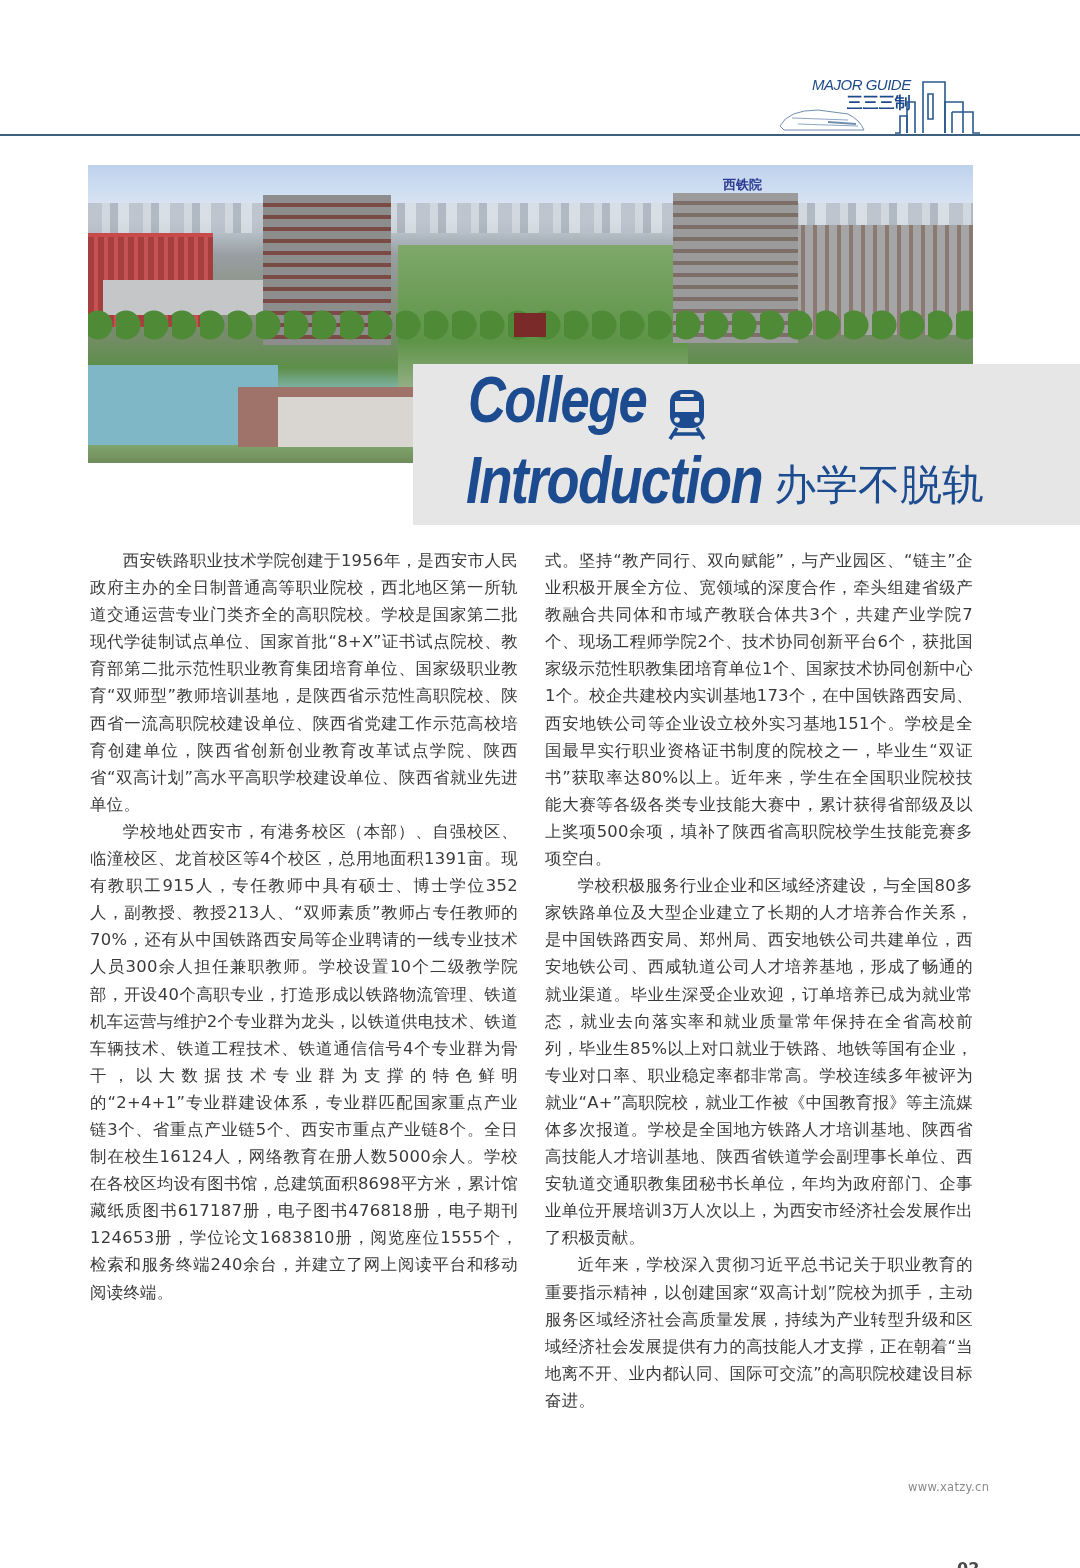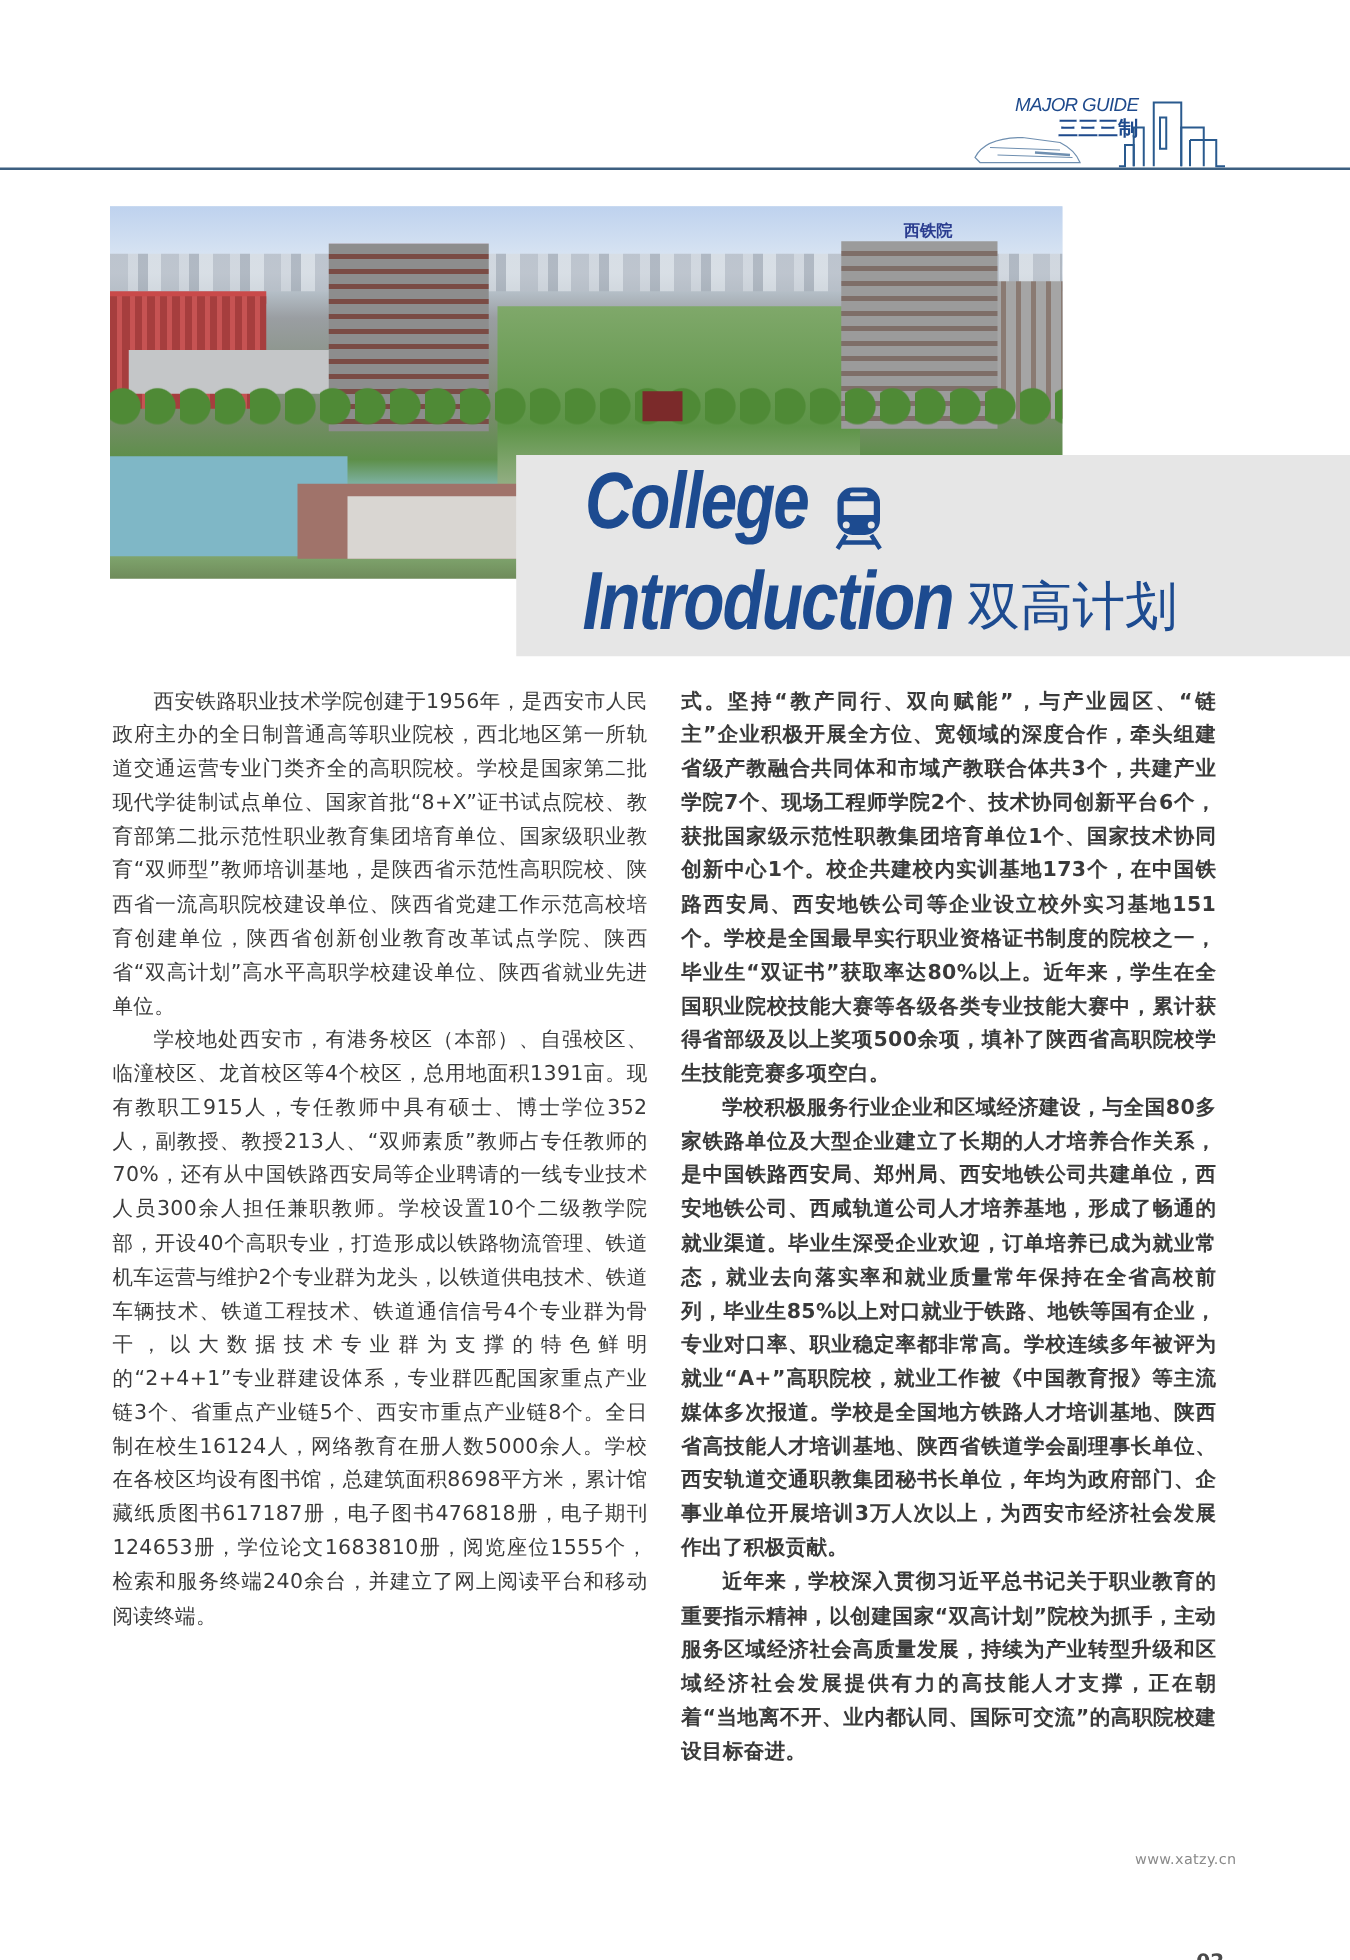--- a/index.html
+++ b/index.html
@@ -4,21 +4,21 @@
 <style>
   html, body { margin:0; padding:0; }
   body { width:1080px; height:1568px; background:#ffffff; position:relative; overflow:hidden; font-family:"DejaVu Sans", sans-serif; }
   .hdr-line { position:absolute; left:0; top:134px; width:1080px; height:2px; background:#3d5f80; }
   .hdr-label { position:absolute; left:812px; top:77px; text-align:right; color:#1e4a8c; line-height:1; }
   .hdr-en { font-family:"Liberation Sans", sans-serif; font-style:italic; font-weight:normal; font-size:15px; letter-spacing:-0.5px; display:block; }
   .hdr-cn { font-size:16px; font-weight:bold; display:block; margin-top:3px; }
   .hdr-city { position:absolute; left:895px; top:74px; }
   .hdr-train { position:absolute; left:778px; top:104px; }
 
-  .photo { position:absolute; left:88px; top:165px; width:762px; height:298px; overflow:hidden; background:linear-gradient(#c9daf0 0%, #dfe8f3 18%, #b8c3cc 22%, #9a9ea2 30%, #7a8b6e 55%, #5d8f49 68%, #8fc3d0 78%, #89b57a 90%, #6f8b5a 100%); }
+  .photo { position:absolute; left:88px; top:165px; width:885px; height:298px; overflow:hidden; background:linear-gradient(#c9daf0 0%, #dfe8f3 18%, #b8c3cc 22%, #9a9ea2 30%, #7a8b6e 55%, #5d8f49 68%, #8fc3d0 78%, #89b57a 90%, #6f8b5a 100%); }
   .sky { position:absolute; left:0; top:0; width:100%; height:48px; background:linear-gradient(#bed2ee,#dde7f3); }
   .skyline { position:absolute; left:0; top:38px; width:100%; height:30px; background:repeating-linear-gradient(90deg,#b8bfc8 0 14px,#cfd5dc 14px 22px,#a9b1bb 22px 30px,#d7dde3 30px 41px); opacity:.85; }
   .bld { position:absolute; }
   .bld.gray1 { left:175px; top:30px; width:128px; height:150px; background:repeating-linear-gradient(#8d8d8d 0 8px,#7a4b44 8px 12px); }
   .bld.red1 { left:0; top:72px; width:125px; height:90px; background:repeating-linear-gradient(90deg,#a63e3e 0 6px,#c65353 6px 10px); }
   .bld.red1top { left:0; top:68px; width:125px; height:10px; background:#c94a4a; }
   .bld.low { left:15px; top:115px; width:165px; height:35px; background:#c4c6c8; }
   .bld.gray2 { left:585px; top:28px; width:125px; height:150px; background:repeating-linear-gradient(#9b9b9b 0 8px,#7e6e68 8px 12px); }
   .bld.gray3 { left:705px; top:60px; width:180px; height:110px; background:repeating-linear-gradient(90deg,#a5a5a5 0 8px,#8a7a72 8px 12px); }
   .trees { position:absolute; left:0; top:135px; width:100%; height:50px; background:radial-gradient(circle at 10px 25px,#4f8a36 0 14px,transparent 15px) 0 0/28px 50px repeat-x; }
@@ -31,21 +31,21 @@
 
   .title-panel { position:absolute; left:413px; top:364px; width:667px; height:161px; background:#e6e6e6; }
   .title-photo-fade { position:absolute; left:413px; top:364px; width:560px; height:100px; background:linear-gradient(rgba(230,230,230,0.55),rgba(230,230,230,0.7)); }
   .t-college { position:absolute; left:468px; top:368px; font-family:"Liberation Sans", sans-serif; font-style:italic; font-weight:bold; font-size:64px; color:#1d4b90; letter-spacing:-2px; line-height:1; transform:scaleX(0.82); transform-origin:left; }
   .t-intro { position:absolute; left:466px; top:447px; font-family:"Liberation Sans", sans-serif; font-style:italic; font-weight:bold; font-size:66px; color:#1d4b90; letter-spacing:-2px; line-height:1; transform:scaleX(0.82); transform-origin:left; }
   .t-cn { position:absolute; left:774px; top:464px; font-size:42px; color:#1d4b90; line-height:1; }
   .t-train { position:absolute; left:667px; top:388px; }
 
   .col { position:absolute; top:547px; width:428px; font-size:16.4px; line-height:27.1px; color:#3a3a3a; text-align:justify; letter-spacing:0.3px; }
   .col.left { left:90px; }
-  .col.right { left:545px;font-weight:bold; }
+  .col.right { left:545px; }
   .col p { margin:0; text-indent:2em; }
   .col p.cont { text-indent:0; }
   .footer-url { position:absolute; left:908px; top:1480px; font-size:11.5px; color:#8a8a8a; letter-spacing:0.3px; }
   .footer-page { position:absolute; left:957px; top:1559px; font-size:16px; color:#4a4a4a; font-weight:bold;text-decoration:underline; }
 </style>
 </head>
 <body>
 
 <div class="hdr-line"></div>
 <svg class="hdr-train" width="90" height="30" viewBox="0 0 90 30">
@@ -91,21 +91,21 @@
 <div class="t-college">College</div>
 <svg class="t-train" width="40" height="52" viewBox="0 0 40 52">
   <rect x="3" y="2" width="34" height="38" rx="12" fill="#1d4b90"></rect>
   <rect x="13" y="6" width="14" height="3" rx="1.5" fill="#e6e6e6"></rect>
   <rect x="8" y="13" width="24" height="11" fill="#e6e6e6"></rect>
   <circle cx="10" cy="32" r="2.8" fill="#e6e6e6"></circle>
   <circle cx="30" cy="32" r="2.8" fill="#e6e6e6"></circle>
   <path d="M10 40 L3 51 M30 40 L37 51 M7 46 L33 46" stroke="#1d4b90" stroke-width="3.5"></path>
 </svg>
 <div class="t-intro">Introduction</div>
-<div class="t-cn">双高计划</div>
+<div class="t-cn">办学不脱轨</div>
 
 <div class="col left">
   <p>西安铁路职业技术学院创建于1956年，是西安市人民政府主办的全日制普通高等职业院校，西北地区第一所轨道交通运营专业门类齐全的高职院校。学校是国家第二批现代学徒制试点单位、国家首批“8+X”证书试点院校、教育部第二批示范性职业教育集团培育单位、国家级职业教育“双师型”教师培训基地，是陕西省示范性高职院校、陕西省一流高职院校建设单位、陕西省党建工作示范高校培育创建单位，陕西省创新创业教育改革试点学院、陕西省“双高计划”高水平高职学校建设单位、陕西省就业先进单位。</p>
   <p>学校地处西安市，有港务校区（本部）、自强校区、临潼校区、龙首校区等4个校区，总用地面积1391亩。现有教职工915人，专任教师中具有硕士、博士学位352人，副教授、教授213人、“双师素质”教师占专任教师的70%，还有从中国铁路西安局等企业聘请的一线专业技术人员300余人担任兼职教师。学校设置10个二级教学院部，开设40个高职专业，打造形成以铁路物流管理、铁道机车运营与维护2个专业群为龙头，以铁道供电技术、铁道车辆技术、铁道工程技术、铁道通信信号4个专业群为骨干，以大数据技术专业群为支撑的特色鲜明的“2+4+1”专业群建设体系，专业群匹配国家重点产业链3个、省重点产业链5个、西安市重点产业链8个。全日制在校生16124人，网络教育在册人数5000余人。学校在各校区均设有图书馆，总建筑面积8698平方米，累计馆藏纸质图书617187册，电子图书476818册，电子期刊124653册，学位论文1683810册，阅览座位1555个，检索和服务终端240余台，并建立了网上阅读平台和移动阅读终端。</p>
 </div>
 <div class="col right">
   <p class="cont">式。坚持“教产同行、双向赋能”，与产业园区、“链主”企业积极开展全方位、宽领域的深度合作，牵头组建省级产教融合共同体和市域产教联合体共3个，共建产业学院7个、现场工程师学院2个、技术协同创新平台6个，获批国家级示范性职教集团培育单位1个、国家技术协同创新中心1个。校企共建校内实训基地173个，在中国铁路西安局、西安地铁公司等企业设立校外实习基地151个。学校是全国最早实行职业资格证书制度的院校之一，毕业生“双证书”获取率达80%以上。近年来，学生在全国职业院校技能大赛等各级各类专业技能大赛中，累计获得省部级及以上奖项500余项，填补了陕西省高职院校学生技能竞赛多项空白。</p>
   <p>学校积极服务行业企业和区域经济建设，与全国80多家铁路单位及大型企业建立了长期的人才培养合作关系，是中国铁路西安局、郑州局、西安地铁公司共建单位，西安地铁公司、西咸轨道公司人才培养基地，形成了畅通的就业渠道。毕业生深受企业欢迎，订单培养已成为就业常态，就业去向落实率和就业质量常年保持在全省高校前列，毕业生85%以上对口就业于铁路、地铁等国有企业，专业对口率、职业稳定率都非常高。学校连续多年被评为就业“A+”高职院校，就业工作被《中国教育报》等主流媒体多次报道。学校是全国地方铁路人才培训基地、陕西省高技能人才培训基地、陕西省铁道学会副理事长单位、西安轨道交通职教集团秘书长单位，年均为政府部门、企事业单位开展培训3万人次以上，为西安市经济社会发展作出了积极贡献。</p>
   <p>近年来，学校深入贯彻习近平总书记关于职业教育的重要指示精神，以创建国家“双高计划”院校为抓手，主动服务区域经济社会高质量发展，持续为产业转型升级和区域经济社会发展提供有力的高技能人才支撑，正在朝着“当地离不开、业内都认同、国际可交流”的高职院校建设目标奋进。</p>
 </div>

